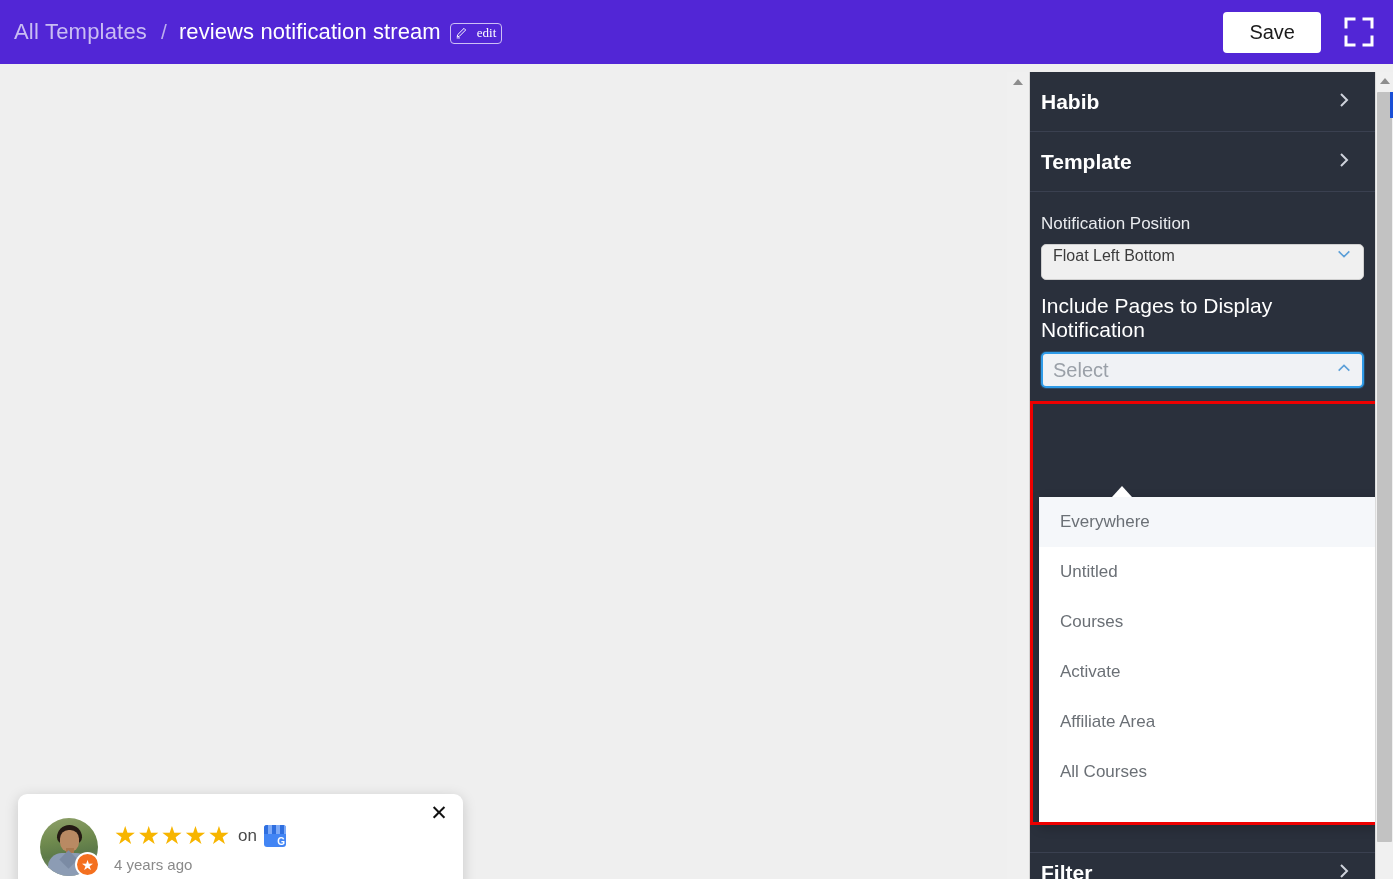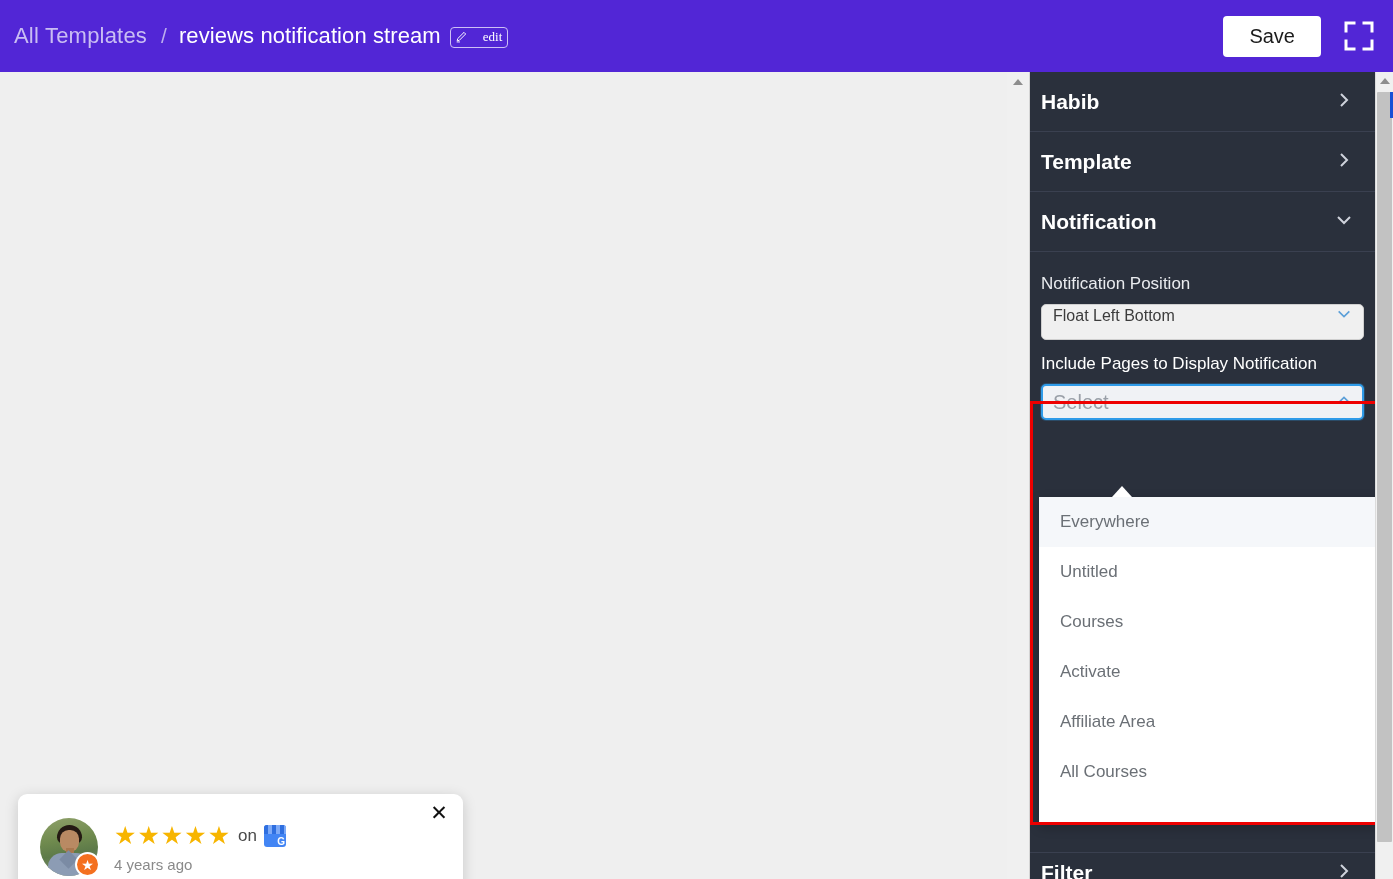--- a/index.html
+++ b/index.html
@@ -8,35 +8,35 @@
     overflow: hidden;
     font-family: "Liberation Sans", sans-serif;
     background: #efefef;
   }
 
   #app { position: relative; width: 1393px; height: 879px; }
 
   
   .topbar {
     position: absolute; left: 0; top: 0;
-    width: 1393px; height: 72px;
+    width: 1393px; height: 64px;
     background: #5226d6;
     display: flex; align-items: center;
     padding: 0 18px 0 12px;
     z-index: 40;
   }
   .crumbs { display: flex; align-items: center; gap: 0; flex: 1; }
   .crumb-root {
     color: #c9bdf3; font-size: 22px; letter-spacing: .2px;
     padding: 0 2px; cursor: pointer;
   }
   .crumb-sep { color: #bcaeee; font-size: 21px; margin: 0 12px; }
   .crumb-cur { color: #ffffff; font-size: 22px; letter-spacing: .1px; }
   .edit-btn {
-    display: inline-flex; align-items: center; gap: 16px;
+    display: inline-flex; align-items: center; gap: 10px;
     border: 1px solid #cdbff5; border-radius: 4px;
     color: #fff; font-size: 13px;
     padding: 1px 5px 2px 4px;
     margin-left: 9px; margin-top: 3px;
     cursor: pointer; background: transparent;
     font-family: "Liberation Serif", serif;
   }
   .edit-btn svg { display:block; }
   .save-btn {
     background: #ffffff; color: #1b1b1b;
@@ -191,21 +191,21 @@
 
   
   .hl-box {
     position: absolute; left: 1030px; top: 401px;
     width: 348px; height: 424px;
     border: 3px solid #ee0000;
     pointer-events: none; z-index: 36;
   }
 
   .include-block { padding: 14px 11px 0 11px; }
-  .include-label { color: #ffffff; font-size: 17px; margin-bottom: 10px; }
+  .include-label { color: #ffffff; font-size: 21px; margin-bottom: 10px; }
   .select-focus {
     height: 36px; background: #f0f2f5;
     border: 2px solid #2f9be8; border-radius: 5px;
     display: flex; align-items: center; justify-content: space-between;
     padding: 0 10px; cursor: text;
     box-shadow: 0 0 0 1px rgba(47,155,232,.25);
   }
   .select-focus .ph { color: #9aa0a8; font-size: 20px; }
 
   
@@ -345,28 +345,20 @@
 
     <div class="acc-row">
       <span class="acc-title">Template</span>
       <span class="chev">
         <svg width="18" height="18" viewBox="0 0 18 18">
             <path d="M6 3l6 6-6 6" fill="none" stroke="#cfd3dc" stroke-width="2"></path>
           </svg>
       </span>
     </div>
 
-    <div class="acc-row">
-      <span class="acc-title">Notification</span>
-      <span class="chev">
-        <svg width="18" height="18" viewBox="0 0 18 18">
-            <path d="M3 6l6 6 6-6" fill="none" stroke="#cfd3dc" stroke-width="2"></path>
-          </svg>
-      </span>
-    </div>
 
     <div class="field-block">
       <div class="field-label">Notification Position</div>
       <div class="select-box">
         <span class="val">Float Left Bottom</span>
         <span>
           <svg width="16" height="16" viewBox="0 0 18 18">
               <path d="M3 6l6 6 6-6" fill="none" stroke="#5b9fd8" stroke-width="1.8"></path>
             </svg>
         </span>

